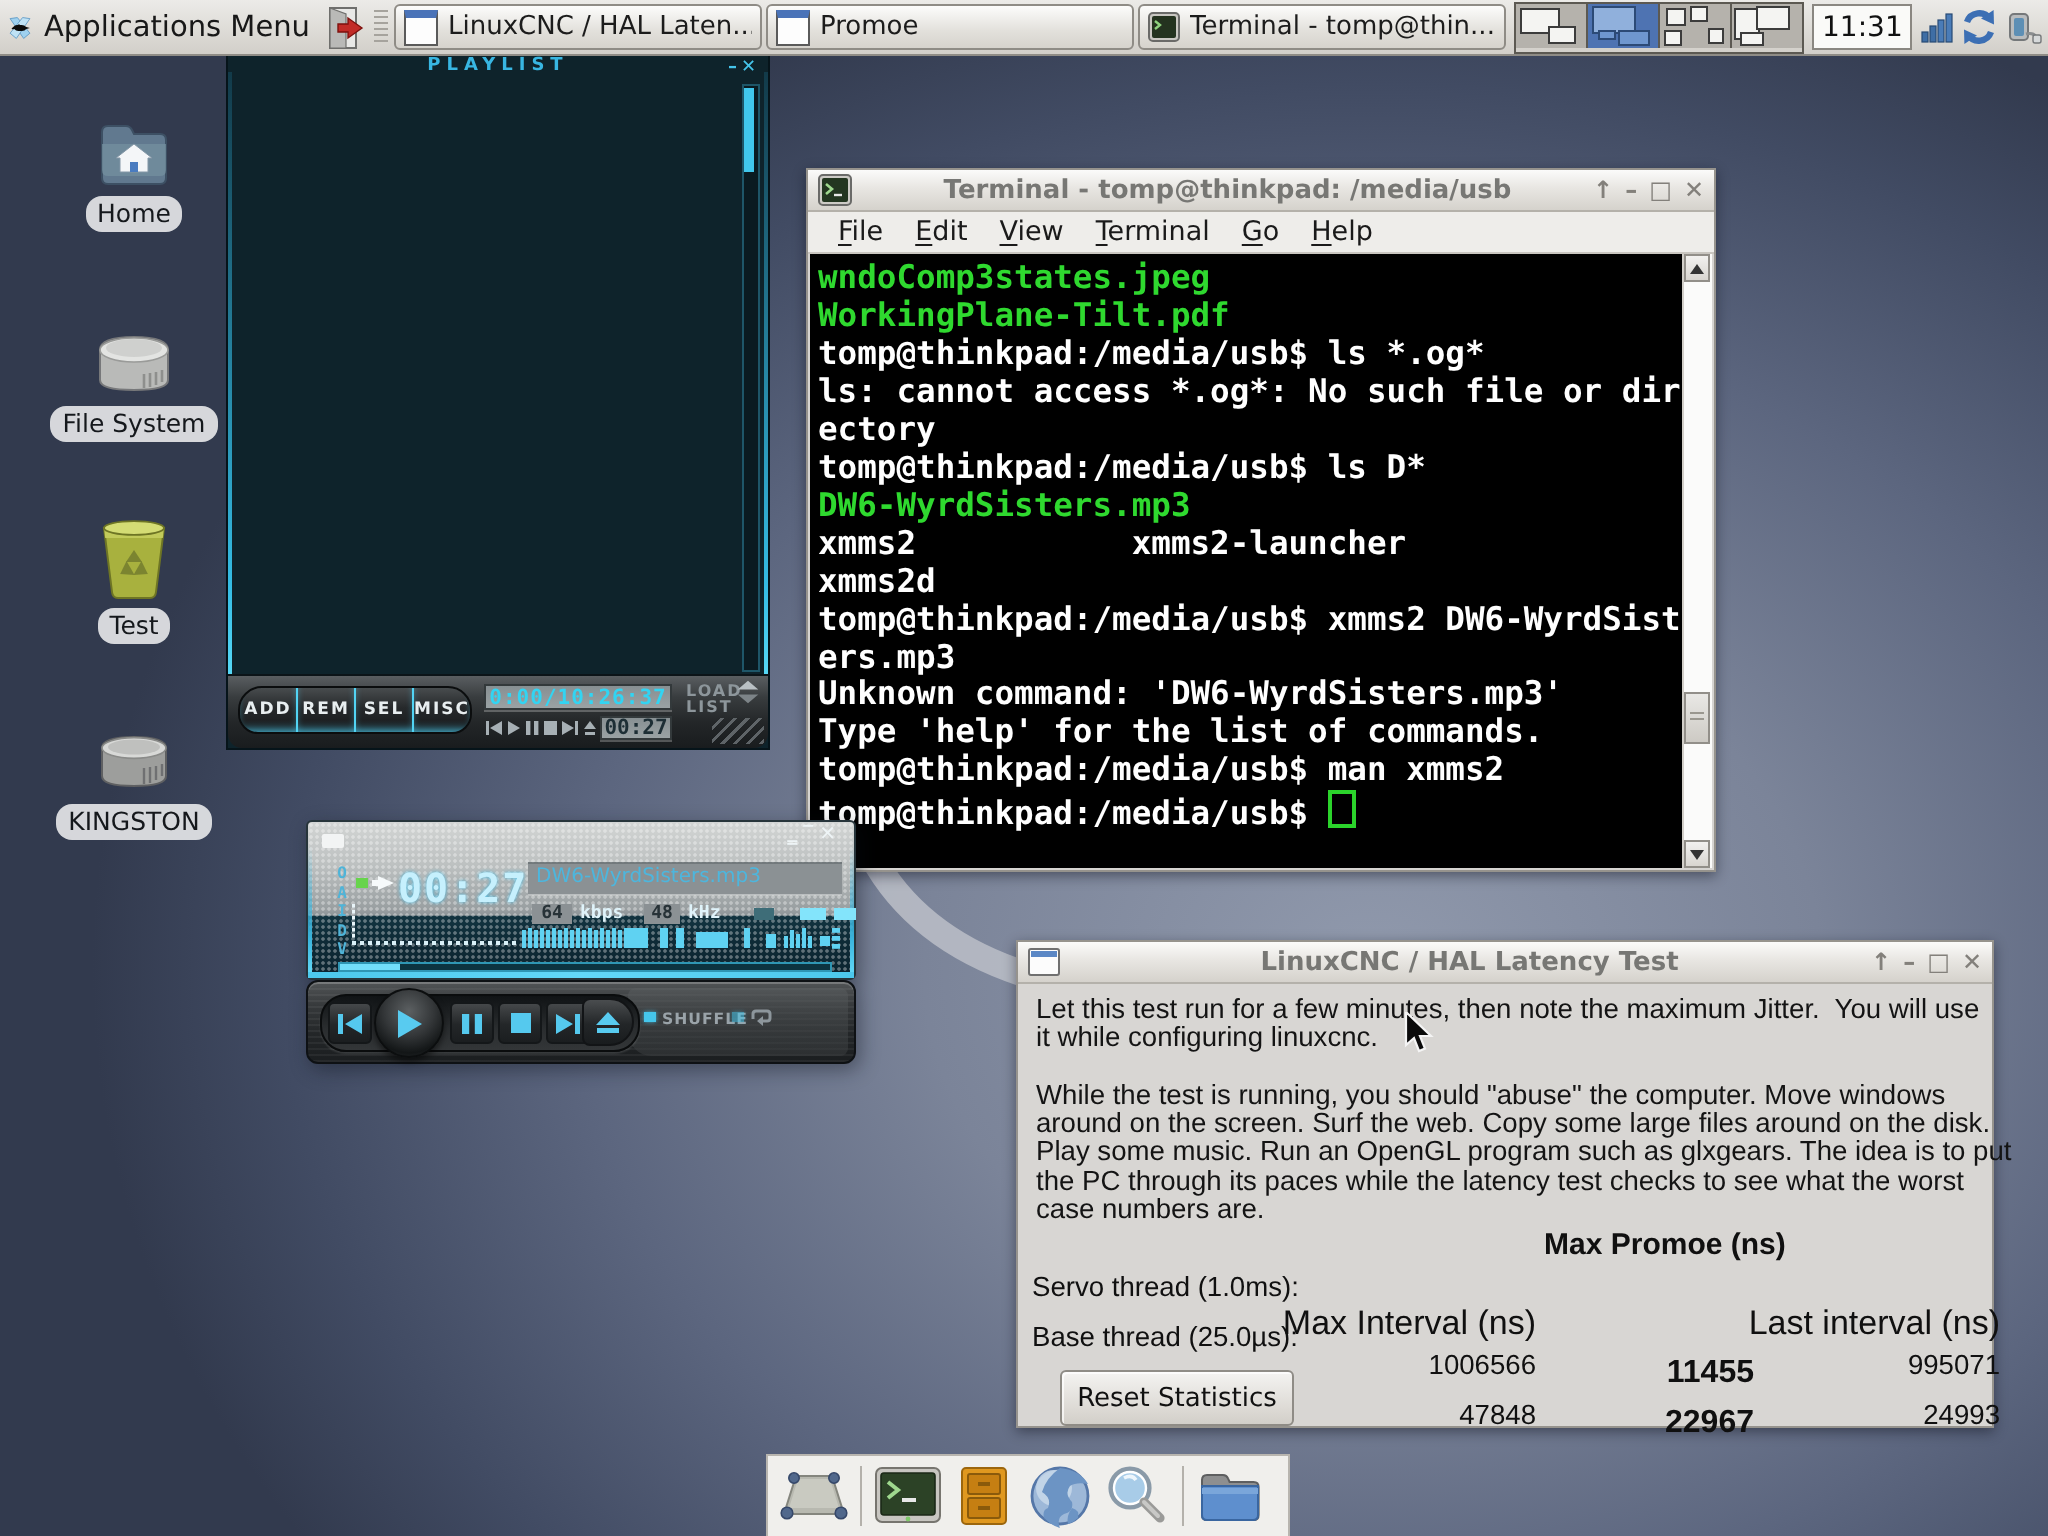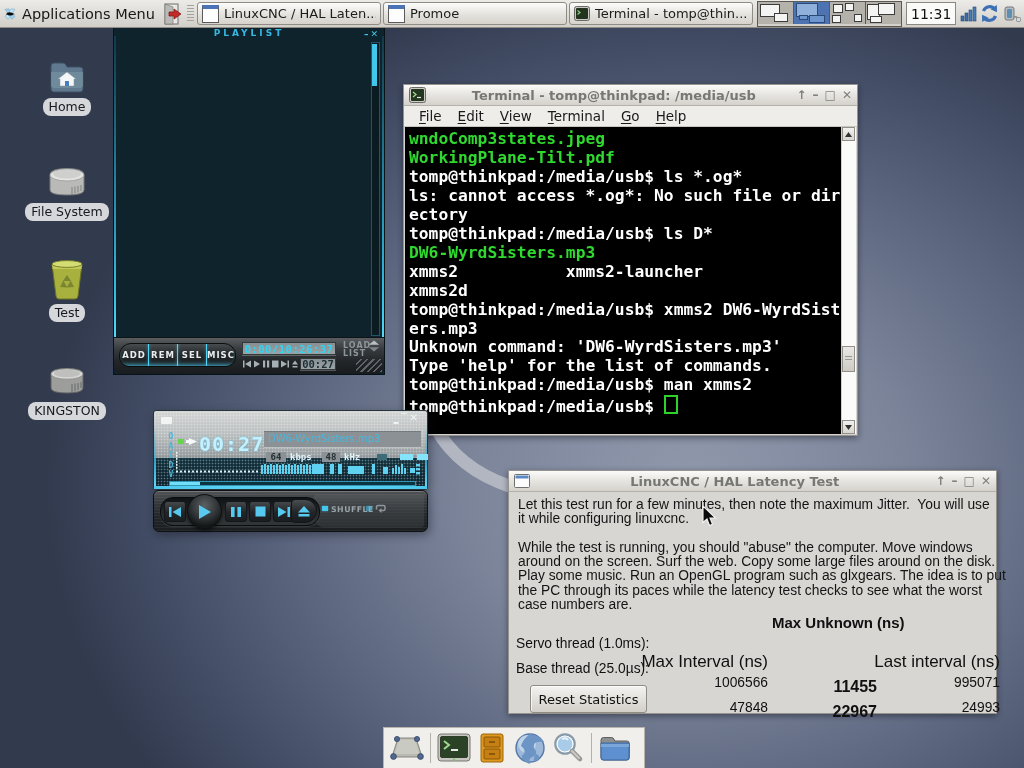--- a/index.html
+++ b/index.html
@@ -487,21 +487,21 @@
    <div>it while configuring linuxcnc.</div>
   </div>
   <div class="lat-p" style="top:48px">
    <div>While the test is running, you should "abuse" the computer. Move windows</div>
    <div>around on the screen. Surf the web. Copy some large files around on the disk.</div>
    <div>Play some music. Run an OpenGL program such as glxgears. The idea is to put</div>
    <div>the PC through its paces while the latency test checks to see what the worst</div>
    <div>case numbers are.</div>
   </div>
   <div class="lat-cell lat-head r" style="left:100px;top:120px;width:158px">Max Interval (ns)</div>
-  <div class="lat-cell lat-head" style="left:262px;top:121px;font-weight:bold;font-size:15px">Max Unknown (ns)</div>
+  <div class="lat-cell lat-head" style="left:262px;top:121px;font-weight:bold;font-size:15px">Max Promoe (ns)</div>
   <div class="lat-cell lat-head r" style="left:345px;top:120px;width:145px">Last interval (ns)</div>
   <div class="lat-cell" style="left:6px;top:143px">Servo thread (1.0ms):</div>
   <div class="lat-cell r" style="left:158px;top:143px;width:100px">1006566</div>
   <div class="lat-cell lat-jit r" style="left:267px;top:146px;width:100px">11455</div>
   <div class="lat-cell r" style="left:385px;top:143px;width:105px">995071</div>
   <div class="lat-cell" style="left:6px;top:168px">Base thread (25.0µs):</div>
   <div class="lat-cell r" style="left:158px;top:168px;width:100px">47848</div>
   <div class="lat-cell lat-jit r" style="left:267px;top:171px;width:100px">22967</div>
   <div class="lat-cell r" style="left:385px;top:168px;width:105px">24993</div>
   <div id="resetbtn">Reset Statistics</div>

